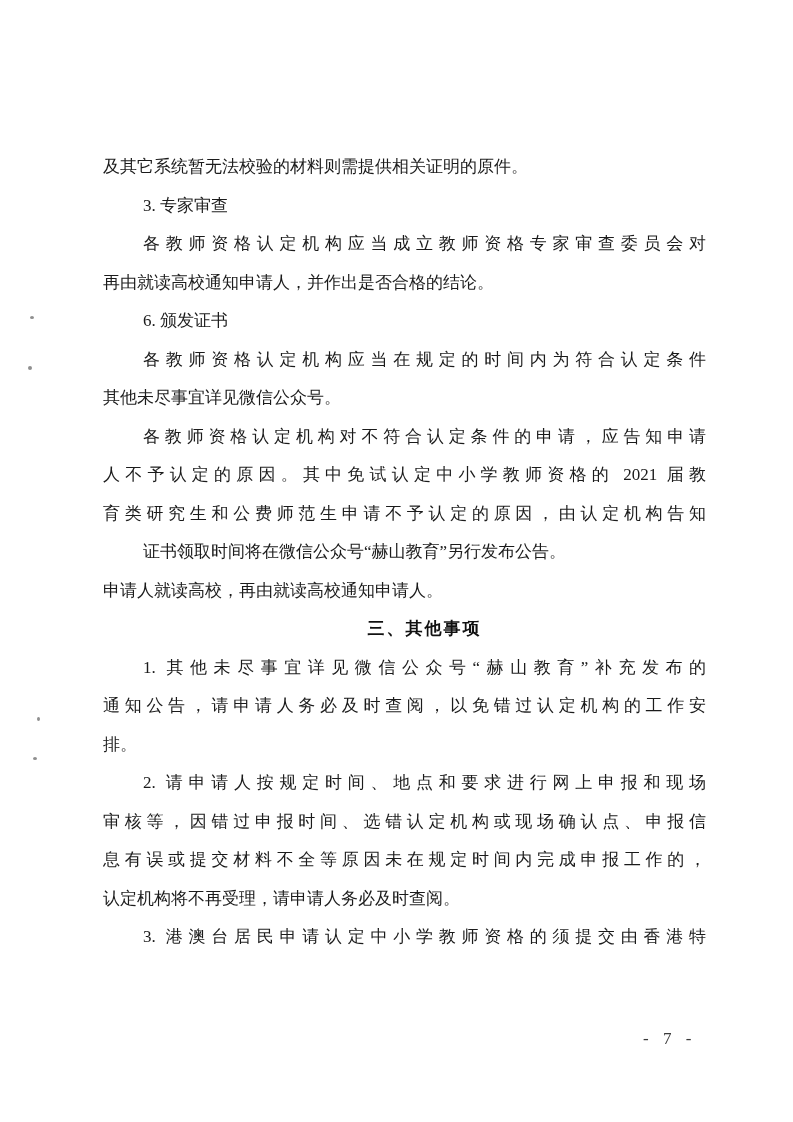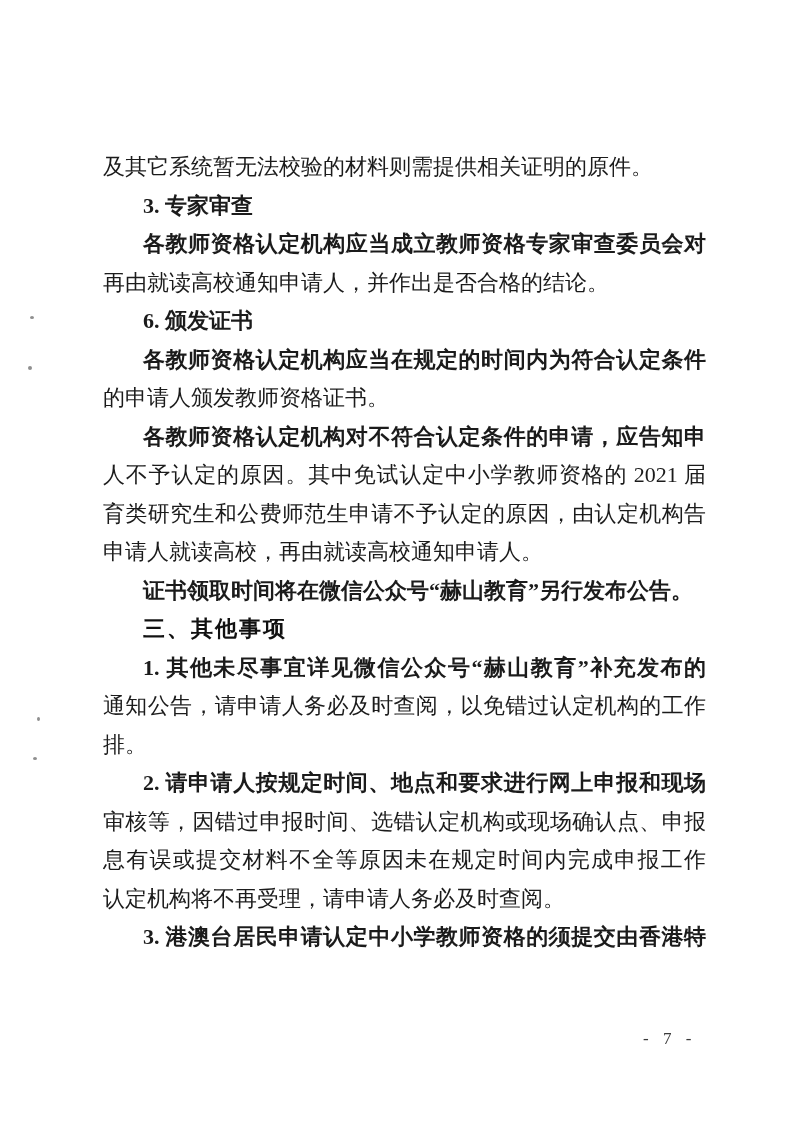--- a/index.html
+++ b/index.html
@@ -18,38 +18,38 @@
   }
   .textblock {
     position: absolute;
     left: 103px;
     top: 148px;
     width: 603px;
   }
   .line {
     height: 38.5px;
     line-height: 38.5px;
-    font-size: 22px;
+    font-size: 17px;
     white-space: nowrap;
   }
   .line.fill {
     white-space: normal;
     text-align: justify;
     text-align-last: justify;
     overflow: hidden;
   }
   .indent {
     padding-left: 40px;
-    font-weight: bold;
   }
   .heading {
     font-family: "Liberation Sans", "DejaVu Sans", sans-serif;
     font-weight: 700;
     letter-spacing: 2px;
     color: #111111;
+    text-align: center;
   }
   .pagenum {
     position: absolute;
     left: 643px;
     top: 1029px;
     width: 80px;
     font-size: 17px;
     letter-spacing: 5px;
     color: #3a3a3a;
     font-family: "Liberation Serif", "DejaVu Serif", serif;
@@ -74,26 +74,26 @@
   <span class="speck s3"></span>
   <span class="speck s4"></span>
 
   <div class="textblock">
     <div class="line">及其它系统暂无法校验的材料则需提供相关证明的原件。</div>
     <div class="line indent">3. 专家审查</div>
     <div class="line indent fill">各教师资格认定机构应当成立教师资格专家审查委员会对</div>
     <div class="line">再由就读高校通知申请人，并作出是否合格的结论。</div>
     <div class="line indent">6. 颁发证书</div>
     <div class="line indent fill">各教师资格认定机构应当在规定的时间内为符合认定条件</div>
-    <div class="line">的申请人颁发教师资格证书。</div>
+    <div class="line">其他未尽事宜详见微信公众号。</div>
     <div class="line indent fill">各教师资格认定机构对不符合认定条件的申请，应告知申请</div>
     <div class="line fill">人不予认定的原因。其中免试认定中小学教师资格的 2021 届教</div>
     <div class="line fill">育类研究生和公费师范生申请不予认定的原因，由认定机构告知</div>
+    <div class="line indent">证书领取时间将在微信公众号“赫山教育”另行发布公告。</div>
     <div class="line">申请人就读高校，再由就读高校通知申请人。</div>
-    <div class="line indent">证书领取时间将在微信公众号“赫山教育”另行发布公告。</div>
     <div class="line indent heading">三、其他事项</div>
     <div class="line indent fill">1. 其他未尽事宜详见微信公众号“赫山教育”补充发布的</div>
     <div class="line fill">通知公告，请申请人务必及时查阅，以免错过认定机构的工作安</div>
     <div class="line">排。</div>
     <div class="line indent fill">2. 请申请人按规定时间、地点和要求进行网上申报和现场</div>
     <div class="line fill">审核等，因错过申报时间、选错认定机构或现场确认点、申报信</div>
     <div class="line fill">息有误或提交材料不全等原因未在规定时间内完成申报工作的，</div>
     <div class="line">认定机构将不再受理，请申请人务必及时查阅。</div>
     <div class="line indent fill">3. 港澳台居民申请认定中小学教师资格的须提交由香港特</div>
   </div>

